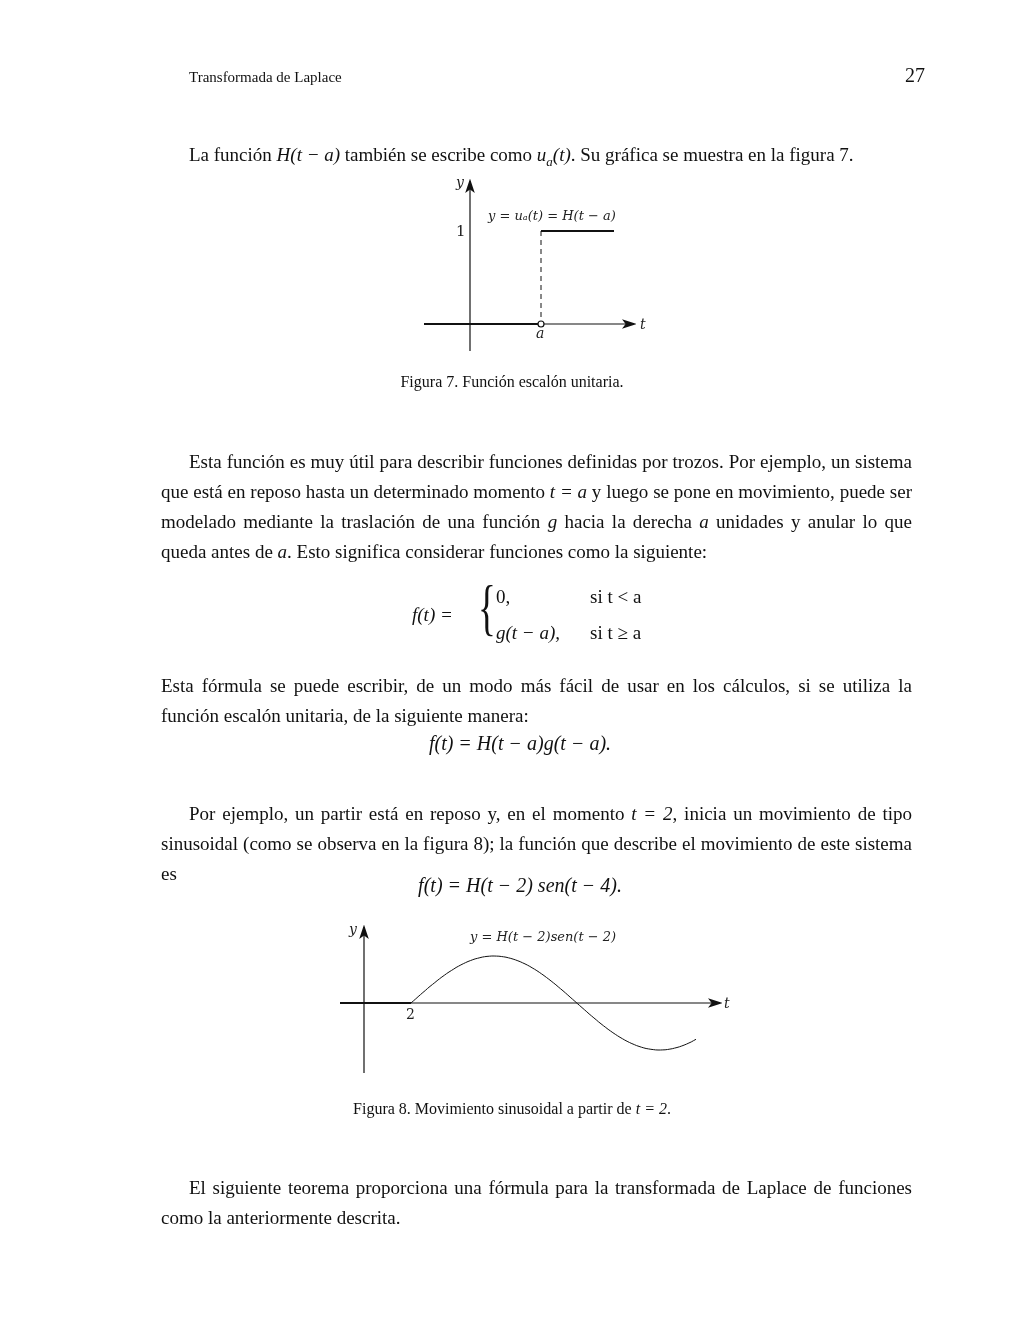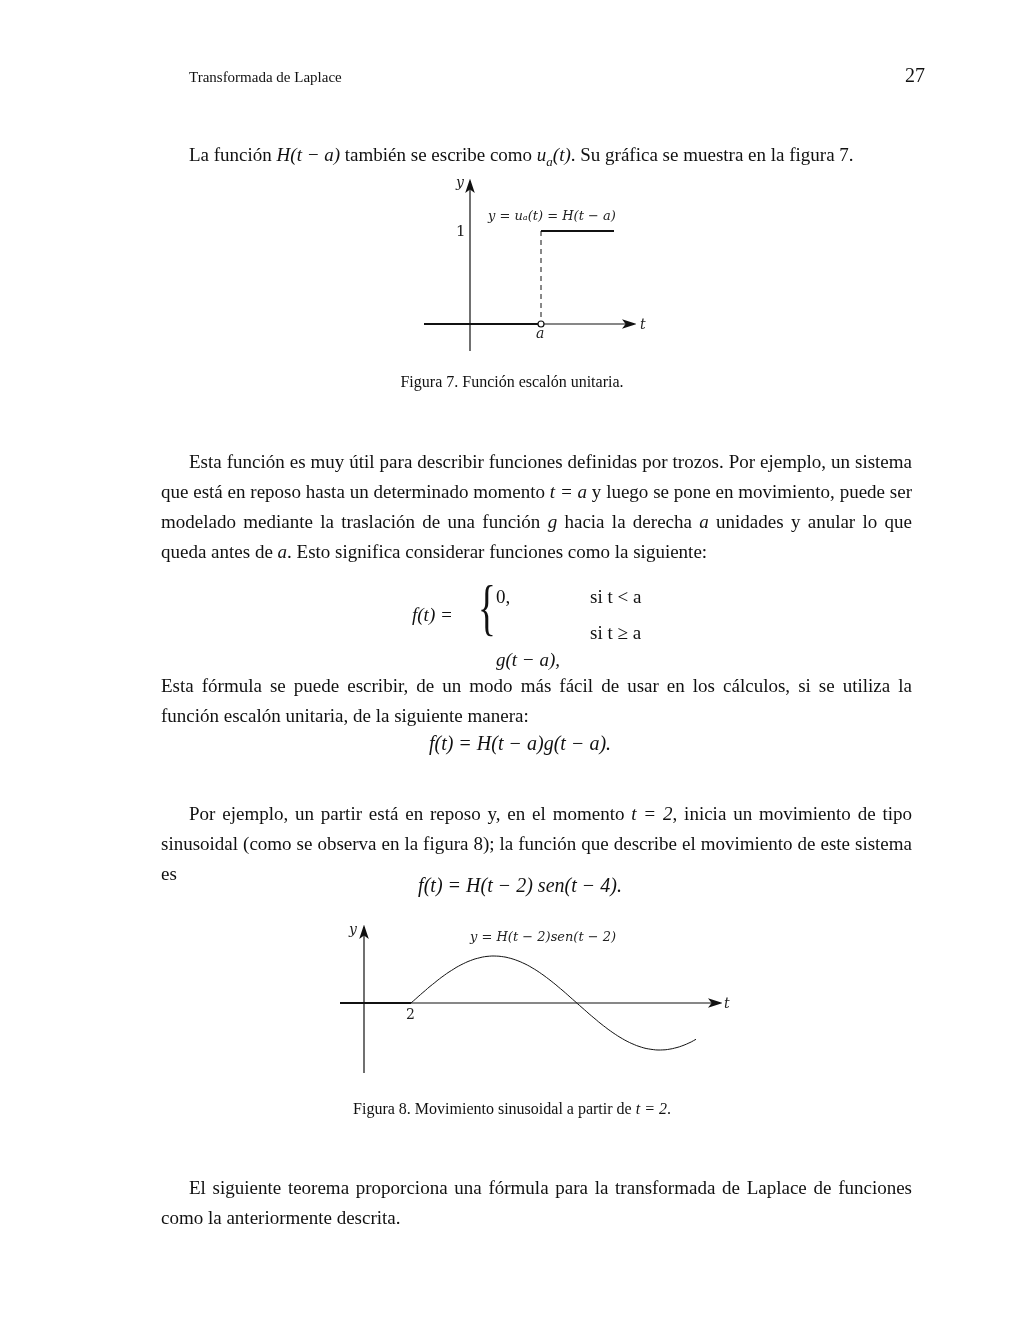--- a/index.html
+++ b/index.html
@@ -55,21 +55,21 @@
 
 <div class="abs para" style="top:431px;">
   <p><span>Esta función es muy útil para describir funciones definidas por trozos. Por ejemplo, un sistema que está en reposo hasta un determinado momento </span><span class="m">t = a</span><span> y luego se pone en movimiento, puede ser modelado mediante la traslación de una función </span><span class="m">g</span><span> hacia la derecha </span><span class="m">a</span><span> unidades y anular lo que queda antes de </span><span class="m">a</span><span>. Esto significa considerar funciones como la siguiente:</span></p>
 </div>
 
 <div class="abs piecewise">
   <span class="pw-lhs m">f(t) =</span>
   <span class="pw-brace">{</span>
   <span class="pw-row" style="top:4px;">0,</span>
   <span class="pw-cond" style="top:4px;">si t &lt; a</span>
-  <span class="pw-row m" style="top:40px;margin-top:27px;">g(t − a),</span>
+  <span class="pw-row m" style="top:40px;">g(t − a),</span>
   <span class="pw-cond" style="top:40px;">si t ≥ a</span>
 </div>
 
 <div class="abs para" style="top:655px;">
   <p class="noindent">Esta fórmula se puede escribir, de un modo más fácil de usar en los cálculos, si se utiliza la función escalón unitaria, de la siguiente manera:</p>
 </div>
 <div class="abs center eq m" style="top:732px;">f(t) = H(t − a)g(t − a).</div>
 
 <div class="abs para" style="top:783px;">
   <p><span>Por ejemplo, un partir está en reposo y, en el momento </span><span class="m">t = 2</span><span>, inicia un movimiento de tipo sinusoidal (como se observa en la figura 8); la función que describe el movimiento de este sistema es</span></p>

